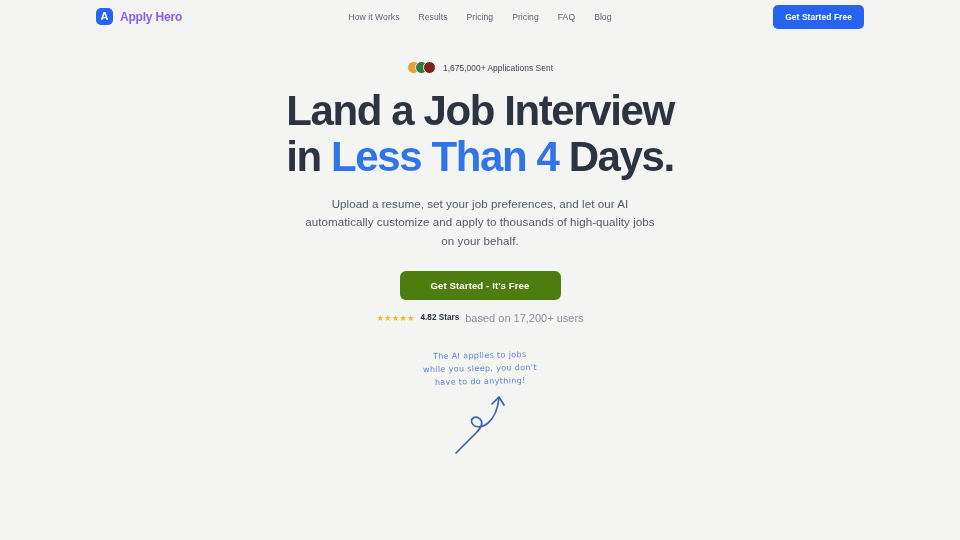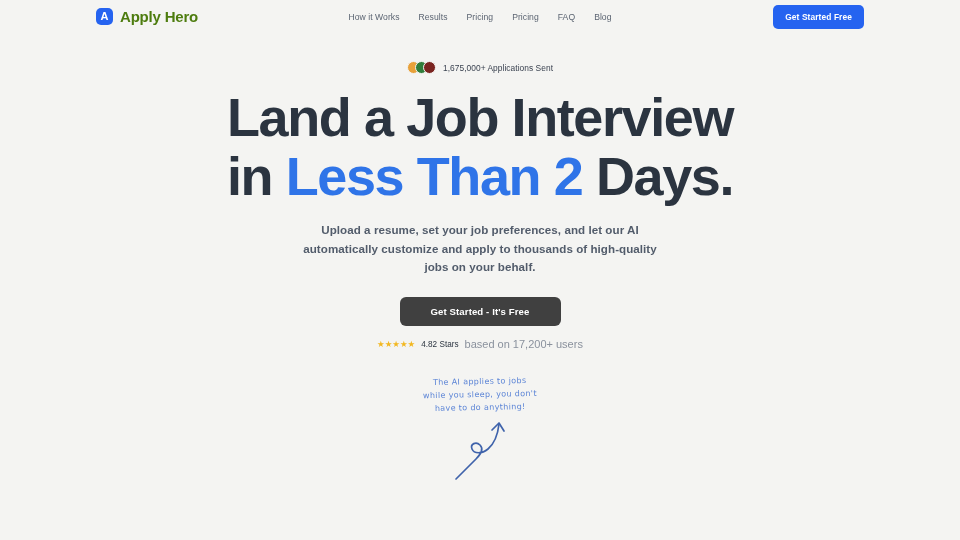--- a/index.html
+++ b/index.html
@@ -44,23 +44,23 @@
     align-items: center;
     justify-content: center;
     color: #ffffff;
     font-size: 11px;
     font-weight: bold;
     line-height: 1;
     flex: none;
   }
 
   .brand-name {
-    font-size: 15px;
-    font-weight: bold;
-    color: #4d7c0f;
+    font-size: 12px;
+    font-weight: bold;
+    color: #8b5cf6;
     letter-spacing: -0.2px;
     white-space: nowrap;
   }
 
   .main-nav {
     position: absolute;
     left: 50%;
     transform: translateX(-50%);
     display: flex;
     align-items: center;
@@ -123,44 +123,43 @@
   .social-proof-text {
     font-size: 8.4px;
     color: #3b4351;
     letter-spacing: 0.05px;
     white-space: nowrap;
   }
 
   .headline {
     margin-top: 14px;
     text-align: center;
-    font-size: 54px;
+    font-size: 42px;
     line-height: 1.09;
     font-weight: bold;
     letter-spacing: -1.4px;
     color: #2b3440;
   }
   .headline .accent { color: #2f74e8; }
 
   .subhead {
     margin-top: 15px;
     text-align: center;
     font-size: 11.6px;
     line-height: 1.62;
     color: #525c6b;
     max-width: 360px;
     letter-spacing: 0.05px;
-    font-weight: bold;
   }
 
   .hero-cta {
     margin-top: 20px;
     width: 161px;
     height: 29px;
-    background: #404040;
+    background: #4d7c0f;
     color: #ffffff;
     border: none;
     border-radius: 6px;
     font-family: inherit;
     font-size: 9.6px;
     font-weight: bold;
     letter-spacing: 0.1px;
     cursor: pointer;
     display: flex;
     align-items: center;
@@ -178,21 +177,21 @@
     display: flex;
     align-items: center;
     gap: 2px;
     color: #f2b720;
     font-size: 8.5px;
     line-height: 1;
   }
 
   .rating-score {
     font-size: 8.2px;
-    font-weight: normal;
+    font-weight: bold;
     color: #2b3440;
     white-space: nowrap;
   }
 
   .rating-meta {
     font-size: 11px;
     color: #8a919d;
     white-space: nowrap;
   }
 
@@ -250,21 +249,21 @@
     <div class="avatar-stack">
       <span class="avatar" style="background:#e8a13a"></span>
       <span class="avatar" style="background:#2f7d3a"></span>
       <span class="avatar" style="background:#7a2420"></span>
     </div>
     <span class="social-proof-text">1,675,000+ Applications Sent</span>
   </div>
 
   <h1 class="headline">
     <span>Land a Job Interview</span><br>
-    <span>in </span><span class="accent">Less Than 2</span><span> Days.</span>
+    <span>in </span><span class="accent">Less Than 4</span><span> Days.</span>
   </h1>
 
   <p class="subhead">Upload a resume, set your job preferences, and let our AI automatically customize and apply to thousands of high-quality jobs on your behalf.</p>
 
   <button class="hero-cta">Get Started - It's Free</button>
 
   <div class="rating-row">
     <span class="stars">★★★★★</span>
     <span class="rating-score">4.82 Stars</span>
     <span class="rating-meta">based on 17,200+ users</span>

